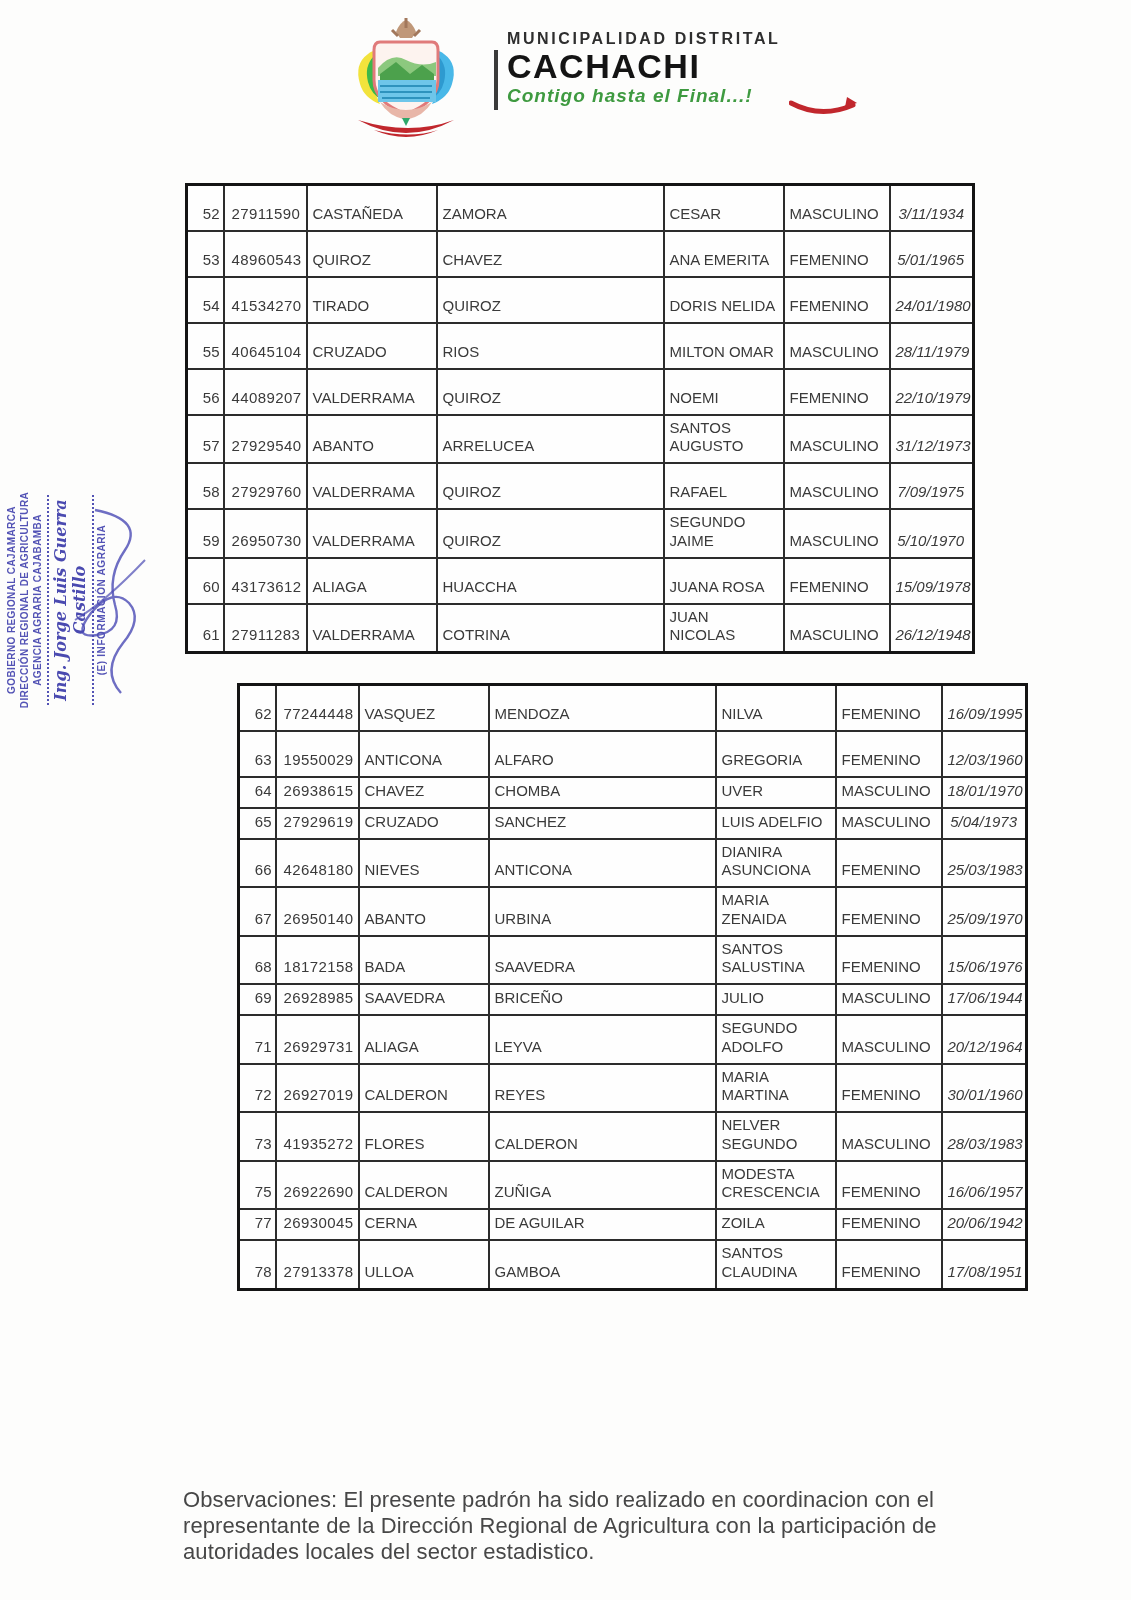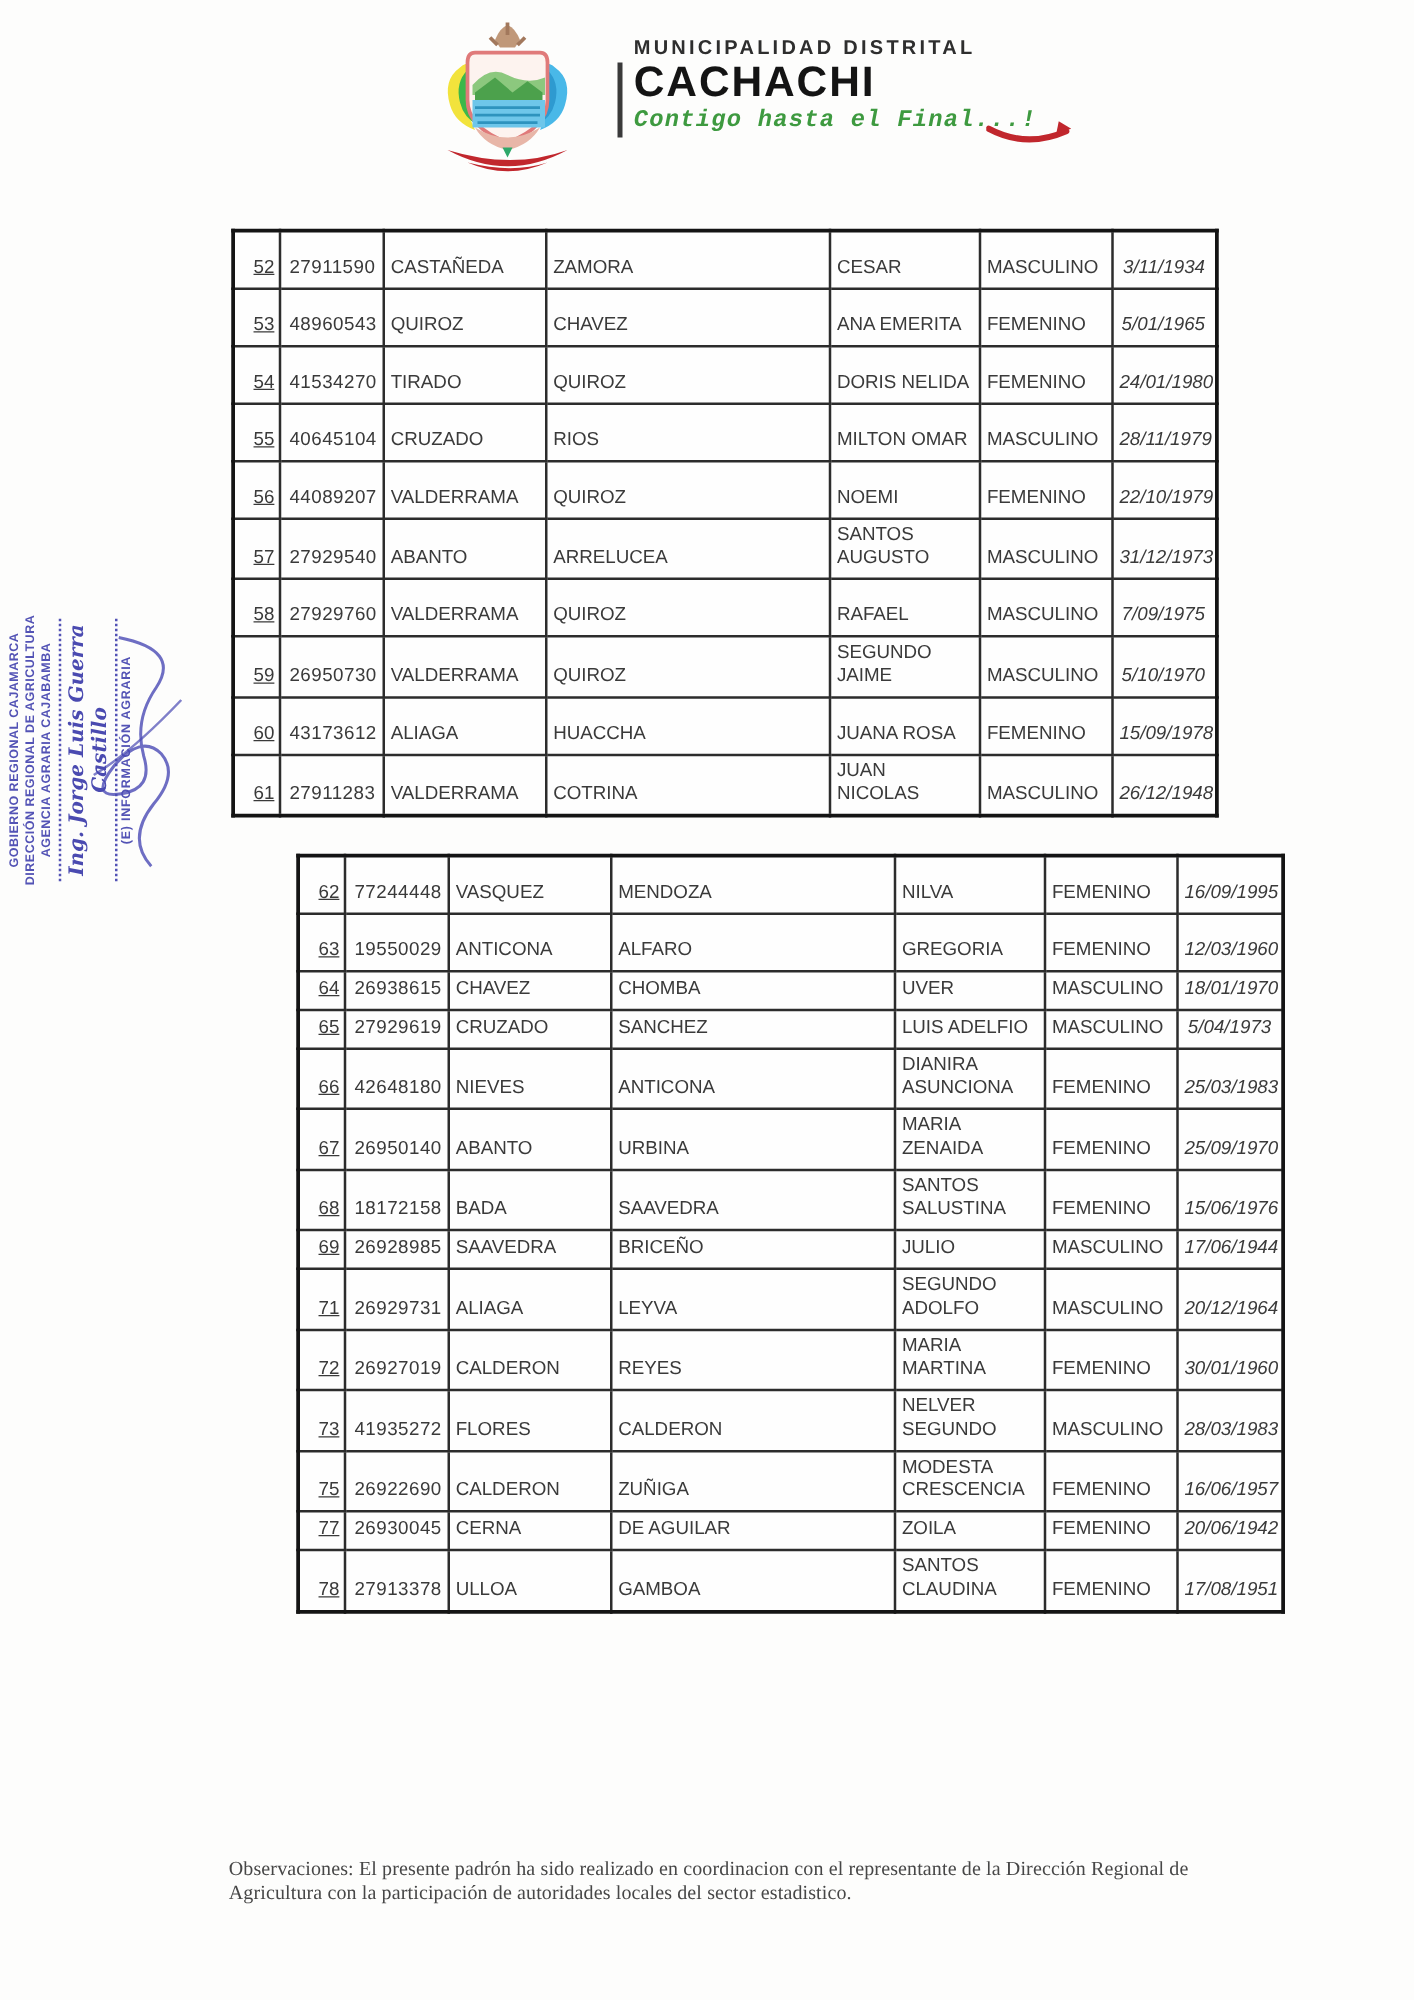--- a/index.html
+++ b/index.html
@@ -14,21 +14,21 @@
   .page { position:absolute; inset:0; }
 
   
   .header { position:absolute; left:335px; top:14px; width:520px; height:130px; }
   .crest { position:absolute; left:5px; top:2px; width:132px; height:122px; }
   .hbar { position:absolute; left:159px; top:36px; width:4px; height:60px; background:#3a3a3a; }
   .htext { position:absolute; left:172px; top:16px; width:340px; }
   .org-label { font-size:16px; font-weight:700; letter-spacing:2.6px; color:#2e2e2e; }
   .org-name { font-size:34px; font-weight:700; letter-spacing:1.5px; color:#141414; line-height:1.0; margin-top:1px; }
   .slogan-row { position:relative; margin-top:2px; }
-  .slogan { font-family:Liberation Mono, monospace; font-style:italic; font-weight:700; font-size:19px; color:#3e9a40; letter-spacing:1px; }
+  .slogan { font-family:Liberation Sans, sans-serif; font-style:italic; font-weight:700; font-size:19px; color:#3e9a40; letter-spacing:1px; }
   .swoosh { position:absolute; right:-14px; top:8px; width:72px; height:22px; }
 
   
   .stamp-zone { position:absolute; left:-45px; top:525px; width:250px; height:150px;
                 transform:rotate(-90deg); }
   .stamp-text { color:#5353b5; text-align:center; }
   .stamp-line { font-size:10px; font-weight:700; letter-spacing:.4px; line-height:1.3; }
   .sig-dots { border-top:2px dotted #5353b5; width:210px; margin:3px auto 2px auto; }
   .sig-name { font-family:"DejaVu Serif", serif; font-style:italic; font-weight:700; font-size:16px; color:#4a4ab0; }
   .sig-role { font-size:10px; font-weight:700; letter-spacing:.6px; color:#5353b5; margin-top:2px; }
@@ -44,28 +44,28 @@
     font-size:15px;
     color:#3a3a3a;
     vertical-align:bottom;
     padding:3px 4px 6px 5px;
     line-height:1.25;
     overflow:hidden;
   }
   .tb1 td { height:46px; }
   .tb2 td { height:31px; }
   .tb2 tr:nth-child(-n+2) td { height:46px; }
-  td.c-num  { text-align:right; padding-right:3px;text-decoration:underline; }
+  td.c-num  { text-align:right; padding-right:3px; }
   td.c-dni  { padding-left:7px; letter-spacing:.4px; }
   td.c-name { white-space:pre-line; }
   td.c-date { text-align:right; padding-right:8px;font-style:italic; }
 
   
   .footer { position:absolute; left:183px; top:1487px; width:805px;
-            font-size:16px; color:#474747; line-height:1.18; letter-spacing:.1px;font-family:Liberation Serif, serif; }
+            font-size:22px; color:#474747; line-height:1.18; letter-spacing:.1px; }
 </style>
 </head>
 <body>
 
 <div class="page">
 
   <div class="header">
     <svg class="crest" viewBox="0 0 132 122">
 
       <path d="M56 16 q4 -10 10 -12 q6 2 10 12 l-4 6 h-12 z" fill="#b98d6a" opacity=".9"></path>

